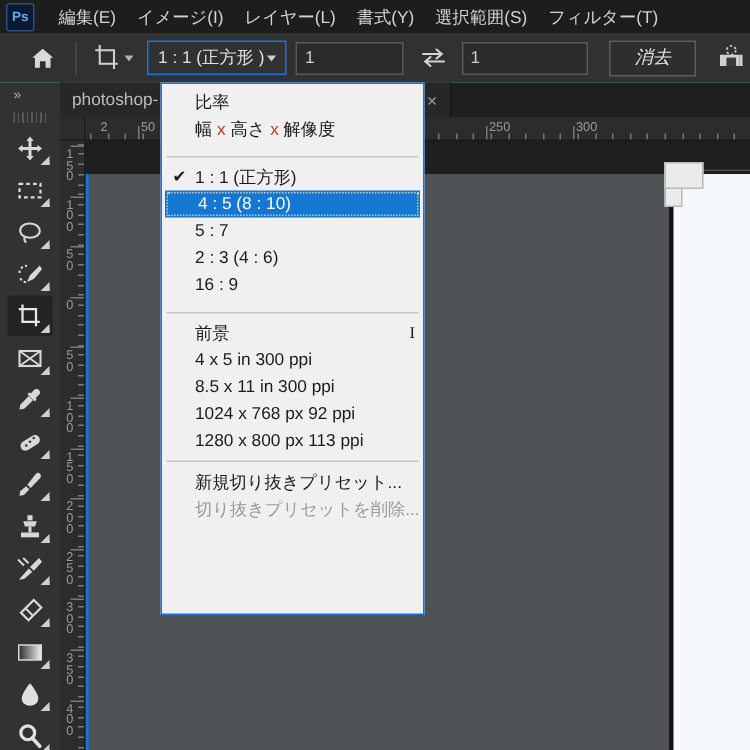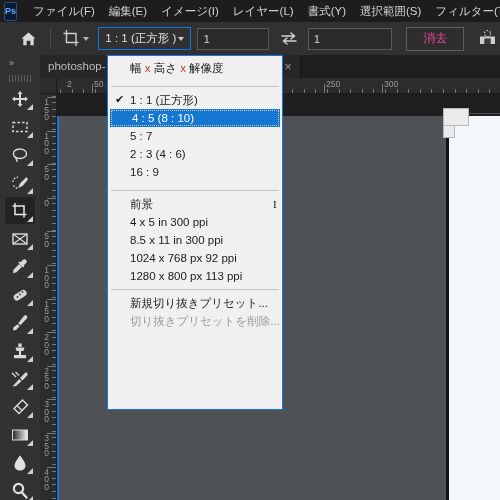--- a/index.html
+++ b/index.html
@@ -67,22 +67,23 @@
     padding-left:5px;
   }
   .num-field.second{width:88px;}
   .swap-btn{
     width:26px;height:24px;margin-left:8px;
     display:flex;align-items:center;justify-content:center;
   }
   .clear-btn{
     margin-left:14px;width:60px;height:24px;background:#2e2e2e;
     border:1px solid #5d5d5d;box-sizing:border-box;
-    color:#ec4899;font-size:12px;display:flex;align-items:center;
+    color:#e5e5e5;font-size:12px;display:flex;align-items:center;
     justify-content:center;
+    font-style:italic;
   }
   .gear-btn{
     margin-left:11px;width:26px;height:24px;
     display:flex;align-items:center;justify-content:center;
   }
 
   
   .toolbar{
     position:absolute;left:0;top:55px;width:40px;height:445px;
     background:#323232;border-right:1px solid #1e1e1e;
@@ -208,21 +209,20 @@
   .x-red{color:#c0392b;}
 </style>
 </head>
 <body>
 
 <div id="app">
 
   <div class="menubar">
     <div class="ps-logo">Ps</div>
     <div id="menu-items" style="display:flex;">
-        <div class="menu-item">ファイル(F)</div>
         <div class="menu-item">編集(E)</div>
         <div class="menu-item">イメージ(I)</div>
         <div class="menu-item">レイヤー(L)</div>
         <div class="menu-item">書式(Y)</div>
         <div class="menu-item">選択範囲(S)</div>
         <div class="menu-item">フィルター(T)</div>
       </div>
   </div>
 
   <div class="optionsbar">
@@ -548,20 +548,23 @@
     <div class="crop-left-edge"></div>
     <div class="doc-shadow"></div>
     <div class="doc-white"></div>
     <div class="crop-topline"></div>
     <div class="crop-handle2"></div>
     <div class="crop-handle"></div>
   </div>
 
   <div class="dropdown" id="dropdown">
       <div class="dd-item">
+        <span>比率</span>
+      </div>
+      <div class="dd-item">
         <span>幅 <span class="x-red">x</span> 高さ <span class="x-red">x</span> 解像度</span>
       </div>
       <div class="dd-gap"></div>
       <div class="dd-sep"></div>
       <div class="dd-item">
         <span class="check">✔</span>
         <span>1 : 1 (正方形)</span>
       </div>
       <div class="dd-item selected">
         <span>4 : 5 (8 : 10)</span>

